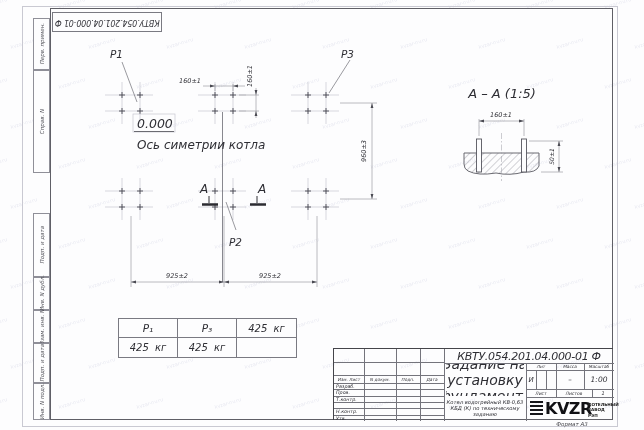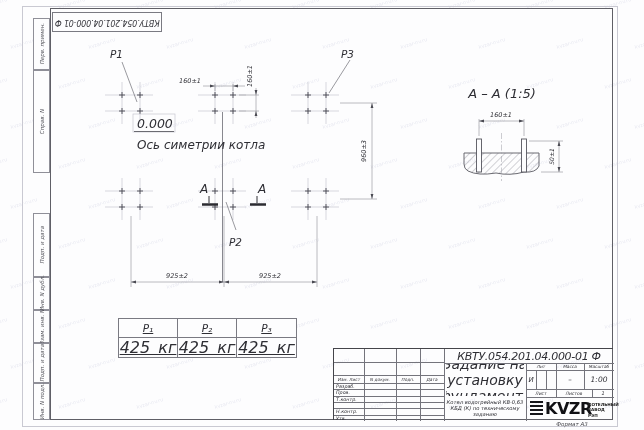--- a/index.html
+++ b/index.html
@@ -15,25 +15,25 @@
   .m-box span{writing-mode:vertical-rl;transform:rotate(180deg);font-style:italic;
               font-size:5.5px;color:#55555c;white-space:nowrap;}
   .stamp-top{position:absolute;left:52px;top:12px;width:110px;height:20px;border:1px solid #7a7a82;
              display:flex;align-items:center;justify-content:center;background:#fdfdfe;}
   .stamp-top span{transform:rotate(180deg);font-style:italic;font-size:8px;letter-spacing:-0.2px;
                   white-space:nowrap;color:#3a3a40;}
   svg text{font-family:"DejaVu Sans",sans-serif;fill:#2e2e34;}
   .loads{position:absolute;left:118px;top:318px;width:179px;height:40px;border:1px solid #7a7a82;
          display:grid;grid-template-columns:1fr 1fr 1fr;grid-template-rows:1fr 1fr;background:#fdfdfe;}
   .loads div{display:flex;align-items:center;justify-content:center;font-style:italic;
-             border-right:1px solid #7a7a82;border-bottom:1px solid #7a7a82;text-decoration:underline;}
+             border-right:1px solid #7a7a82;border-bottom:1px solid #7a7a82;}
   .loads div:nth-child(3n){border-right:none;}
   .loads div:nth-child(n+4){border-bottom:none;}
   .loads .hd{font-size:10.5px;}
-  .loads .vl2{font-size:16px;word-spacing:3px;}
+  .loads .vl2{font-size:10px;word-spacing:3px;}
   .notes{position:absolute;left:338px;top:258px;width:274px;}
   .notes p{margin:0 0 1.5px 0;font-style:italic;font-size:7px;line-height:1.24;
            text-indent:11px;color:#33333a;}
   .tb{position:absolute;left:333px;top:348px;width:280px;height:72px;
       border-left:1px solid #44444a;border-top:1px solid #44444a;font-style:italic;background:transparent;}
   .hl{position:absolute;height:1px;background:#74747c;}
   .vl{position:absolute;width:1px;background:#74747c;}
   .cell{position:absolute;display:flex;align-items:center;justify-content:center;overflow:hidden;}
   .fmt{position:absolute;left:532px;top:421px;width:80px;height:8px;text-align:center;
        font-style:italic;font-size:5.5px;color:#44444a;}
@@ -222,21 +222,20 @@
       <rect x="476.5" y="139" width="5" height="33" fill="#fdfdfe" stroke="#55555e" stroke-width="0.9"></rect>
       <rect x="521.5" y="139" width="5" height="33" fill="#fdfdfe" stroke="#55555e" stroke-width="0.9"></rect>
       <line x1="501.5" y1="133" x2="501.5" y2="181" stroke="#9a9aa4" stroke-width="0.5" stroke-dasharray="6 2 1.5 2"></line>
       <text x="501" y="117" font-size="6.5" font-style="italic" text-anchor="middle">160±1</text>
       <text x="553.5" y="156.5" font-size="6" font-style="italic" text-anchor="middle" transform="rotate(-90 553.5 156.5)">50±1</text>
     </g>
   </svg>
 
   <div class="loads">
     <div class="hd">P₁</div>
-    <div class="hd">P₂</div>
     <div class="hd">P₃</div>
     <div class="vl2">425 кг</div>
     <div class="vl2">425 кг</div>
     <div class="vl2">425 кг</div>
   </div>
 
   <div class="notes">
   </div>
 
   <div class="tb">

